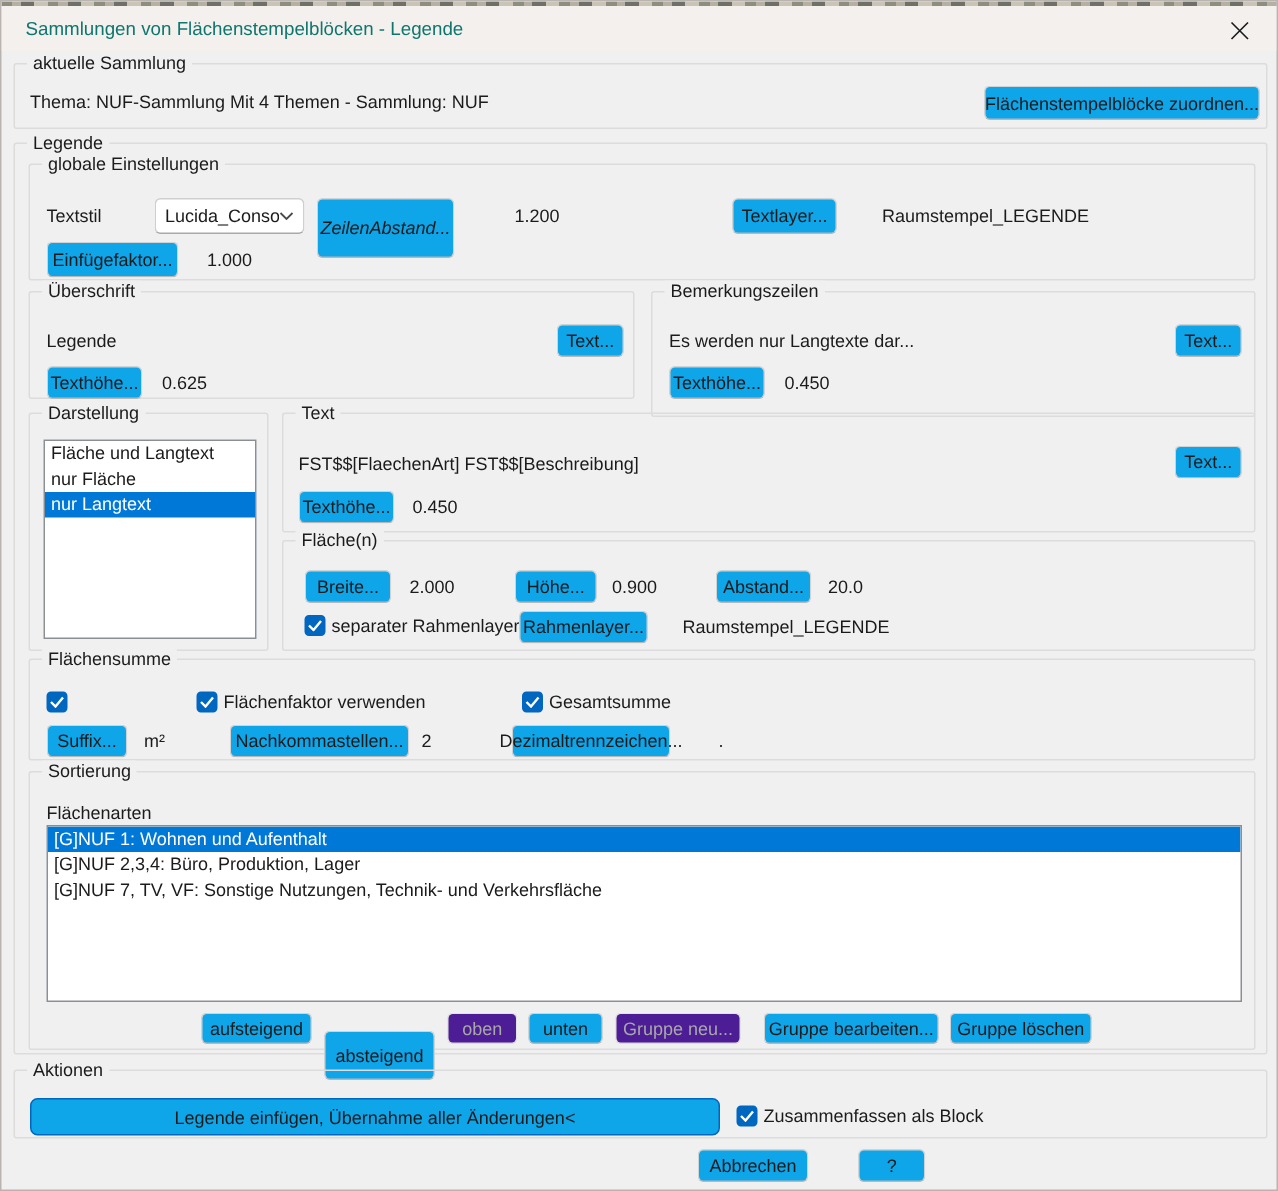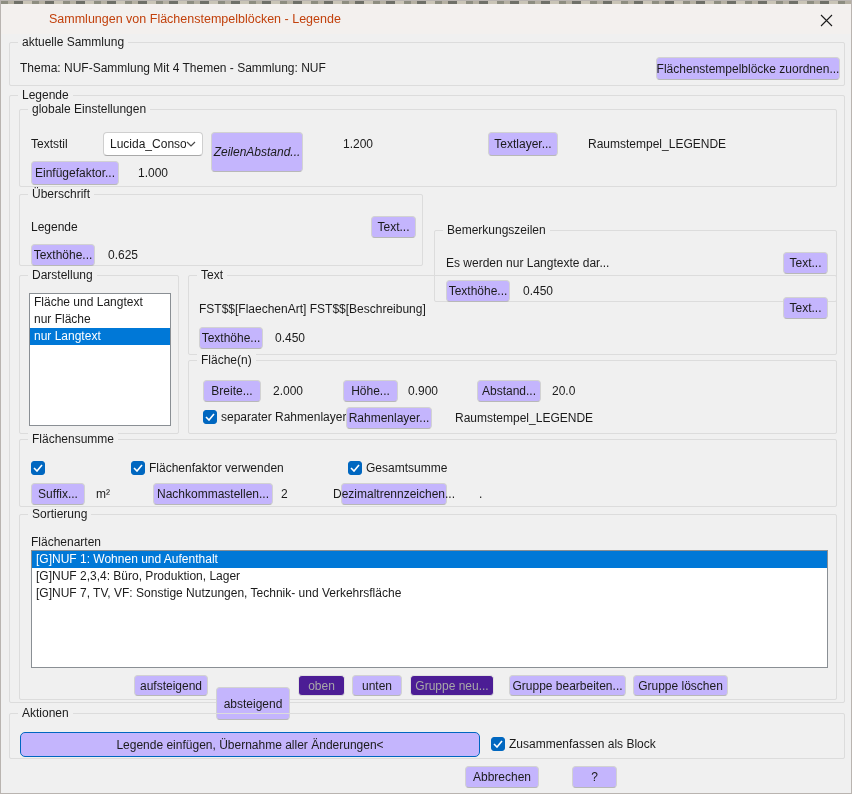--- a/index.html
+++ b/index.html
@@ -4,29 +4,29 @@
 <style>
   html,body{margin:0;padding:0;background:#cfcac5;}
   .dialog{
     position:relative;width:852px;height:794px;box-sizing:border-box;
     background:#f0f0f0;border:1px solid #b9b4b0;overflow:hidden;
     font-family:"Liberation Sans",sans-serif;font-size:12px;color:#1b1b1b;
   }
   .top-noise{position:absolute;left:0;top:0;width:100%;height:3px;
     background:repeating-linear-gradient(90deg,#8d8d80 0 7px,#b5b0a2 7px 13px,#6f7068 13px 22px,#c9c4b6 22px 31px);}
   .titlebar{position:absolute;left:0;top:3px;width:100%;height:30px;background:#f3f0ee;}
-  .title{position:absolute;left:16px;top:0;height:30px;line-height:30px;font-size:12.5px;color:#c2410c;white-space:nowrap;margin-left:32px;}
+  .title{position:absolute;left:16px;top:0;height:30px;line-height:30px;font-size:12.5px;color:#0f766e;white-space:nowrap;}
   .close-btn{position:absolute;right:8px;top:3px;width:34px;height:26px;display:flex;align-items:center;justify-content:center;}
   .group{position:absolute;border:1px solid #dcdcdc;border-radius:2px;box-sizing:border-box;}
   .group-label{position:absolute;top:-8px;left:8px;background:#f0f0f0;padding:0 4px;line-height:15px;white-space:nowrap;color:#1b1b1b;}
   .lbl{position:absolute;line-height:16px;white-space:nowrap;color:#1b1b1b;}
   .val{position:absolute;line-height:24px;white-space:nowrap;color:#1b1b1b;}
   .btn{
     position:absolute;box-sizing:border-box;display:flex;align-items:center;justify-content:center;
-    background:#c4b5fd;border:1px solid #d2d2d2;border-bottom-color:#b8b8b8;border-radius:4px;
+    background:#0ea5e9;border:1px solid #d2d2d2;border-bottom-color:#b8b8b8;border-radius:4px;
     font-family:"Liberation Sans",sans-serif;font-size:12px;color:#1b1b1b;padding:0 4px;white-space:nowrap;cursor:default;
   }
   .btn.disabled{color:#a8a8a8;background:#4c1d95;border-color:#e2e2e2;border-bottom-color:#dadada;}
   .btn.accent-border{border:1px solid #0067c0;border-radius:5px;text-align:right;}
   .btn.default-border{border:1px solid #4d4d4d;}
   .combo{
     position:absolute;box-sizing:border-box;display:flex;align-items:center;
     background:#ffffff;border:1px solid #cfcfcf;border-bottom-color:#a9a9a9;border-radius:4px;padding:0 6px;
   }
   .combo .combo-text{flex:1;white-space:nowrap;overflow:hidden;}
@@ -82,21 +82,21 @@
     </div>
 
     <div class="group" style="left:9px;top:98px;width:404px;height:72px;">
       <span class="group-label">Überschrift</span>
       <span class="lbl" style="left:11px;top:24px;">Legende</span>
       <button class="btn" style="left:351px;top:21px;width:45px;height:22px;">Text...</button>
       <button class="btn" style="left:11px;top:49px;width:64px;height:22px;">Texthöhe...</button>
       <span class="val" style="left:88px;top:48px;">0.625</span>
     </div>
 
-    <div class="group" style="left:424px;top:98px;width:403px;height:72px;margin-top:36px;">
+    <div class="group" style="left:424px;top:98px;width:403px;height:84px;">
       <span class="group-label">Bemerkungszeilen</span>
       <span class="lbl" style="left:11px;top:24px;">Es werden nur Langtexte dar...</span>
       <button class="btn" style="left:348px;top:21px;width:45px;height:22px;">Text...</button>
       <button class="btn" style="left:11px;top:49px;width:64px;height:22px;">Texthöhe...</button>
       <span class="val" style="left:88px;top:48px;">0.450</span>
     </div>
 
     <div class="group" style="left:9px;top:179px;width:160px;height:159px;">
       <span class="group-label">Darstellung</span>
       <div class="listbox" style="left:9px;top:17px;width:142px;height:133px;">

